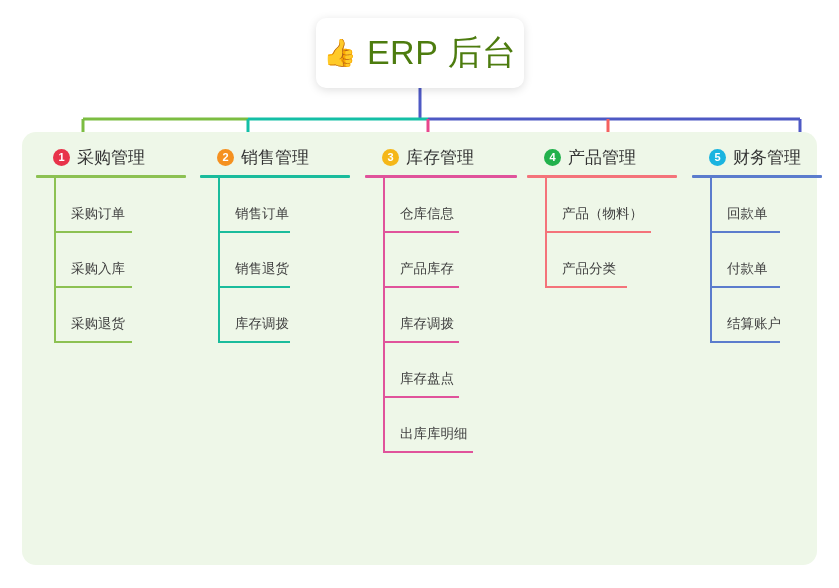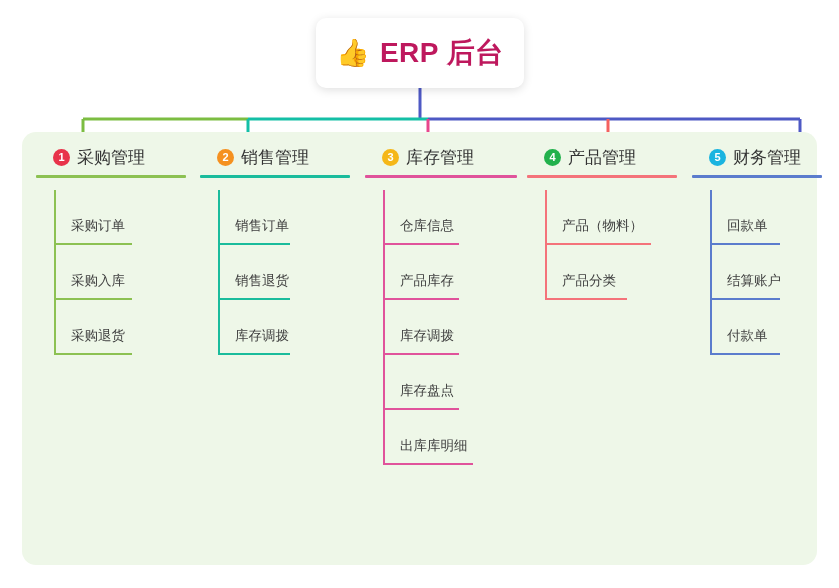--- a/index.html
+++ b/index.html
@@ -31,25 +31,24 @@
     justify-content: center;
     gap: 10px;
     box-sizing: border-box;
   }
   #root-card .thumb {
     font-size: 27px;
     line-height: 1;
     display: inline-block;
   }
   #root-card .root-text {
-    font-size: 28px;
+    font-size: 34px;
     letter-spacing: 0.5px;
-    color: #be185d;
+    color: #4d7c0f;
     white-space: nowrap;
-    font-weight: bold;
   }
 
   
   #connectors {
     position: absolute;
     left: 0;
     top: 0;
     width: 839px;
     height: 588px;
     pointer-events: none;
@@ -95,21 +94,21 @@
     color: #333333;
     white-space: nowrap;
   }
   .head-rule {
     height: 3px;
     margin-top: 6px;
     border-radius: 1px;
   }
   .items {
     position: relative;
-    margin-top: 12px;
+    margin-top: 0;
   }
   .spine {
     position: absolute;
     left: 18px;
     top: 0;
     bottom: 0;
     width: 2px;
   }
   .leaf {
     position: relative;
@@ -252,22 +251,22 @@
         <span class="col-title">财务管理</span>
       </div>
       <div class="head-rule" style="background: rgb(91, 124, 205); width: 130px;"></div>
       <div class="items">
         <div class="spine" style="background: rgb(91, 124, 205);"></div>
         <div class="leaf">
           <span class="leaf-label">回款单</span>
           <div class="leaf-rule" style="background: rgb(91, 124, 205); width: 70px;"></div>
         </div>
         <div class="leaf">
+          <span class="leaf-label">付款单</span>
+          <div class="leaf-rule" style="background: rgb(91, 124, 205); width: 70px;"></div>
+        </div>
+        <div class="leaf">
           <span class="leaf-label">结算账户</span>
           <div class="leaf-rule" style="background: rgb(91, 124, 205); width: 70px;"></div>
         </div>
-        <div class="leaf">
-          <span class="leaf-label">付款单</span>
-          <div class="leaf-rule" style="background: rgb(91, 124, 205); width: 70px;"></div>
-        </div>
       </div>
     </div>
   </div>
 
 </body></html>

